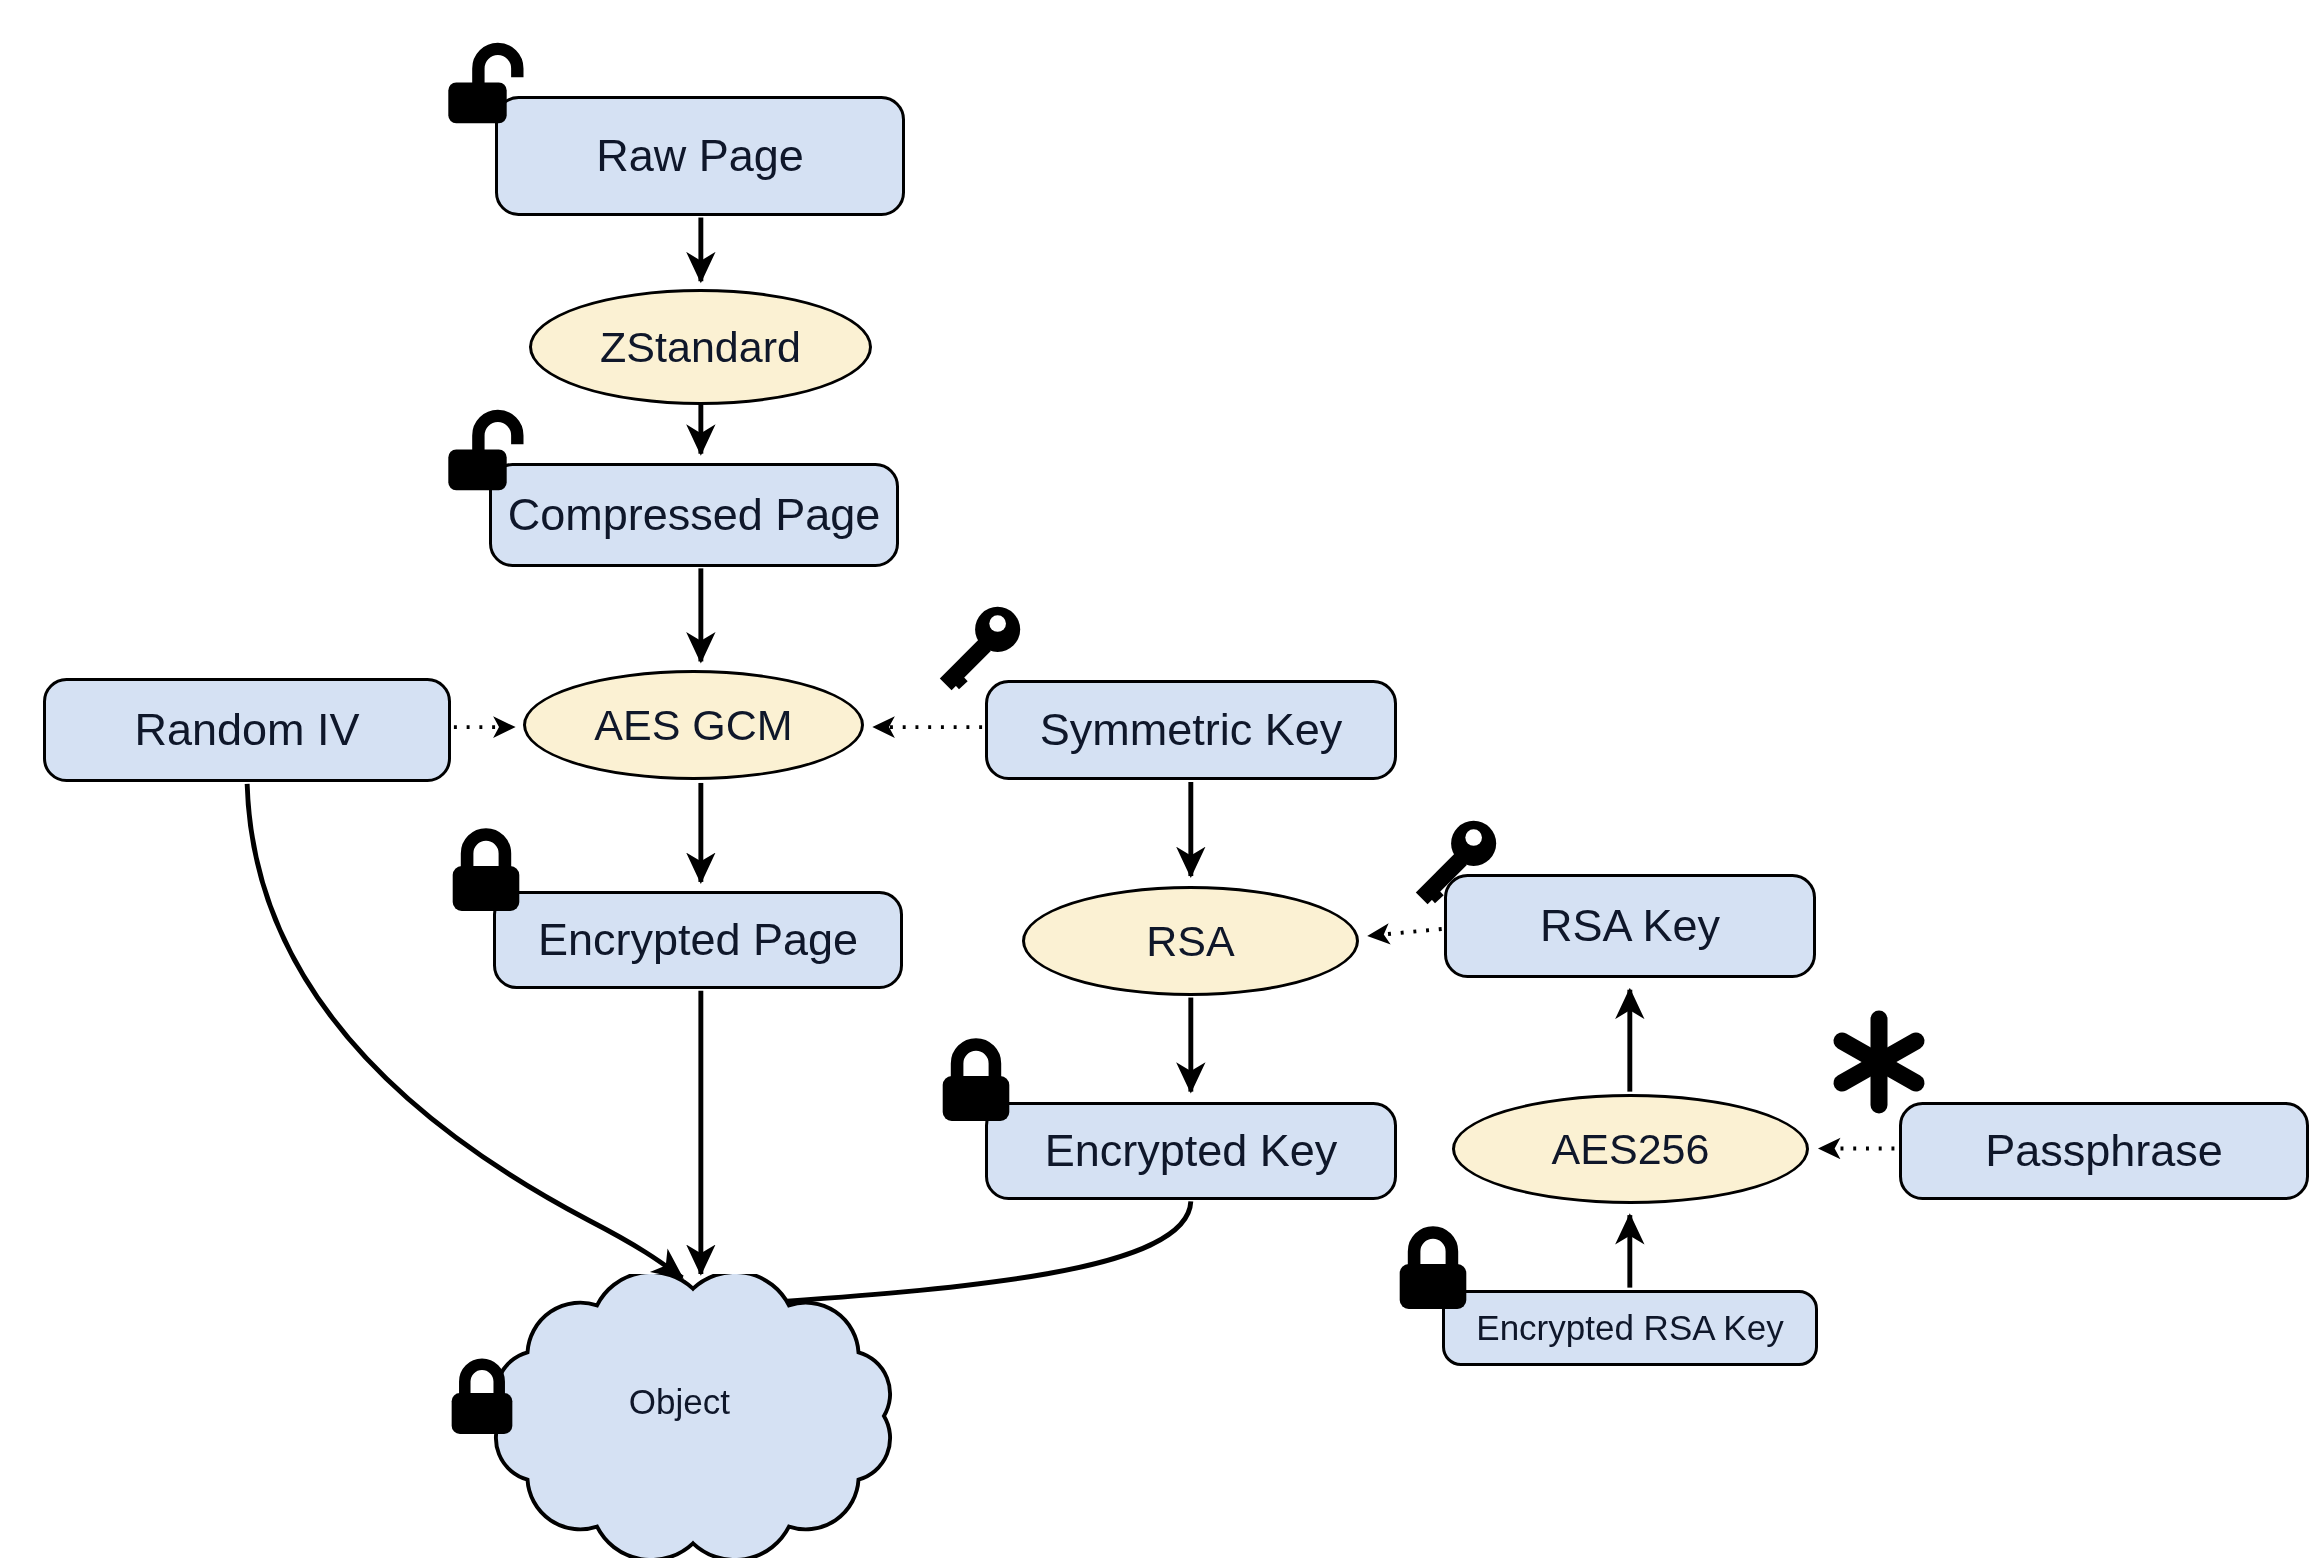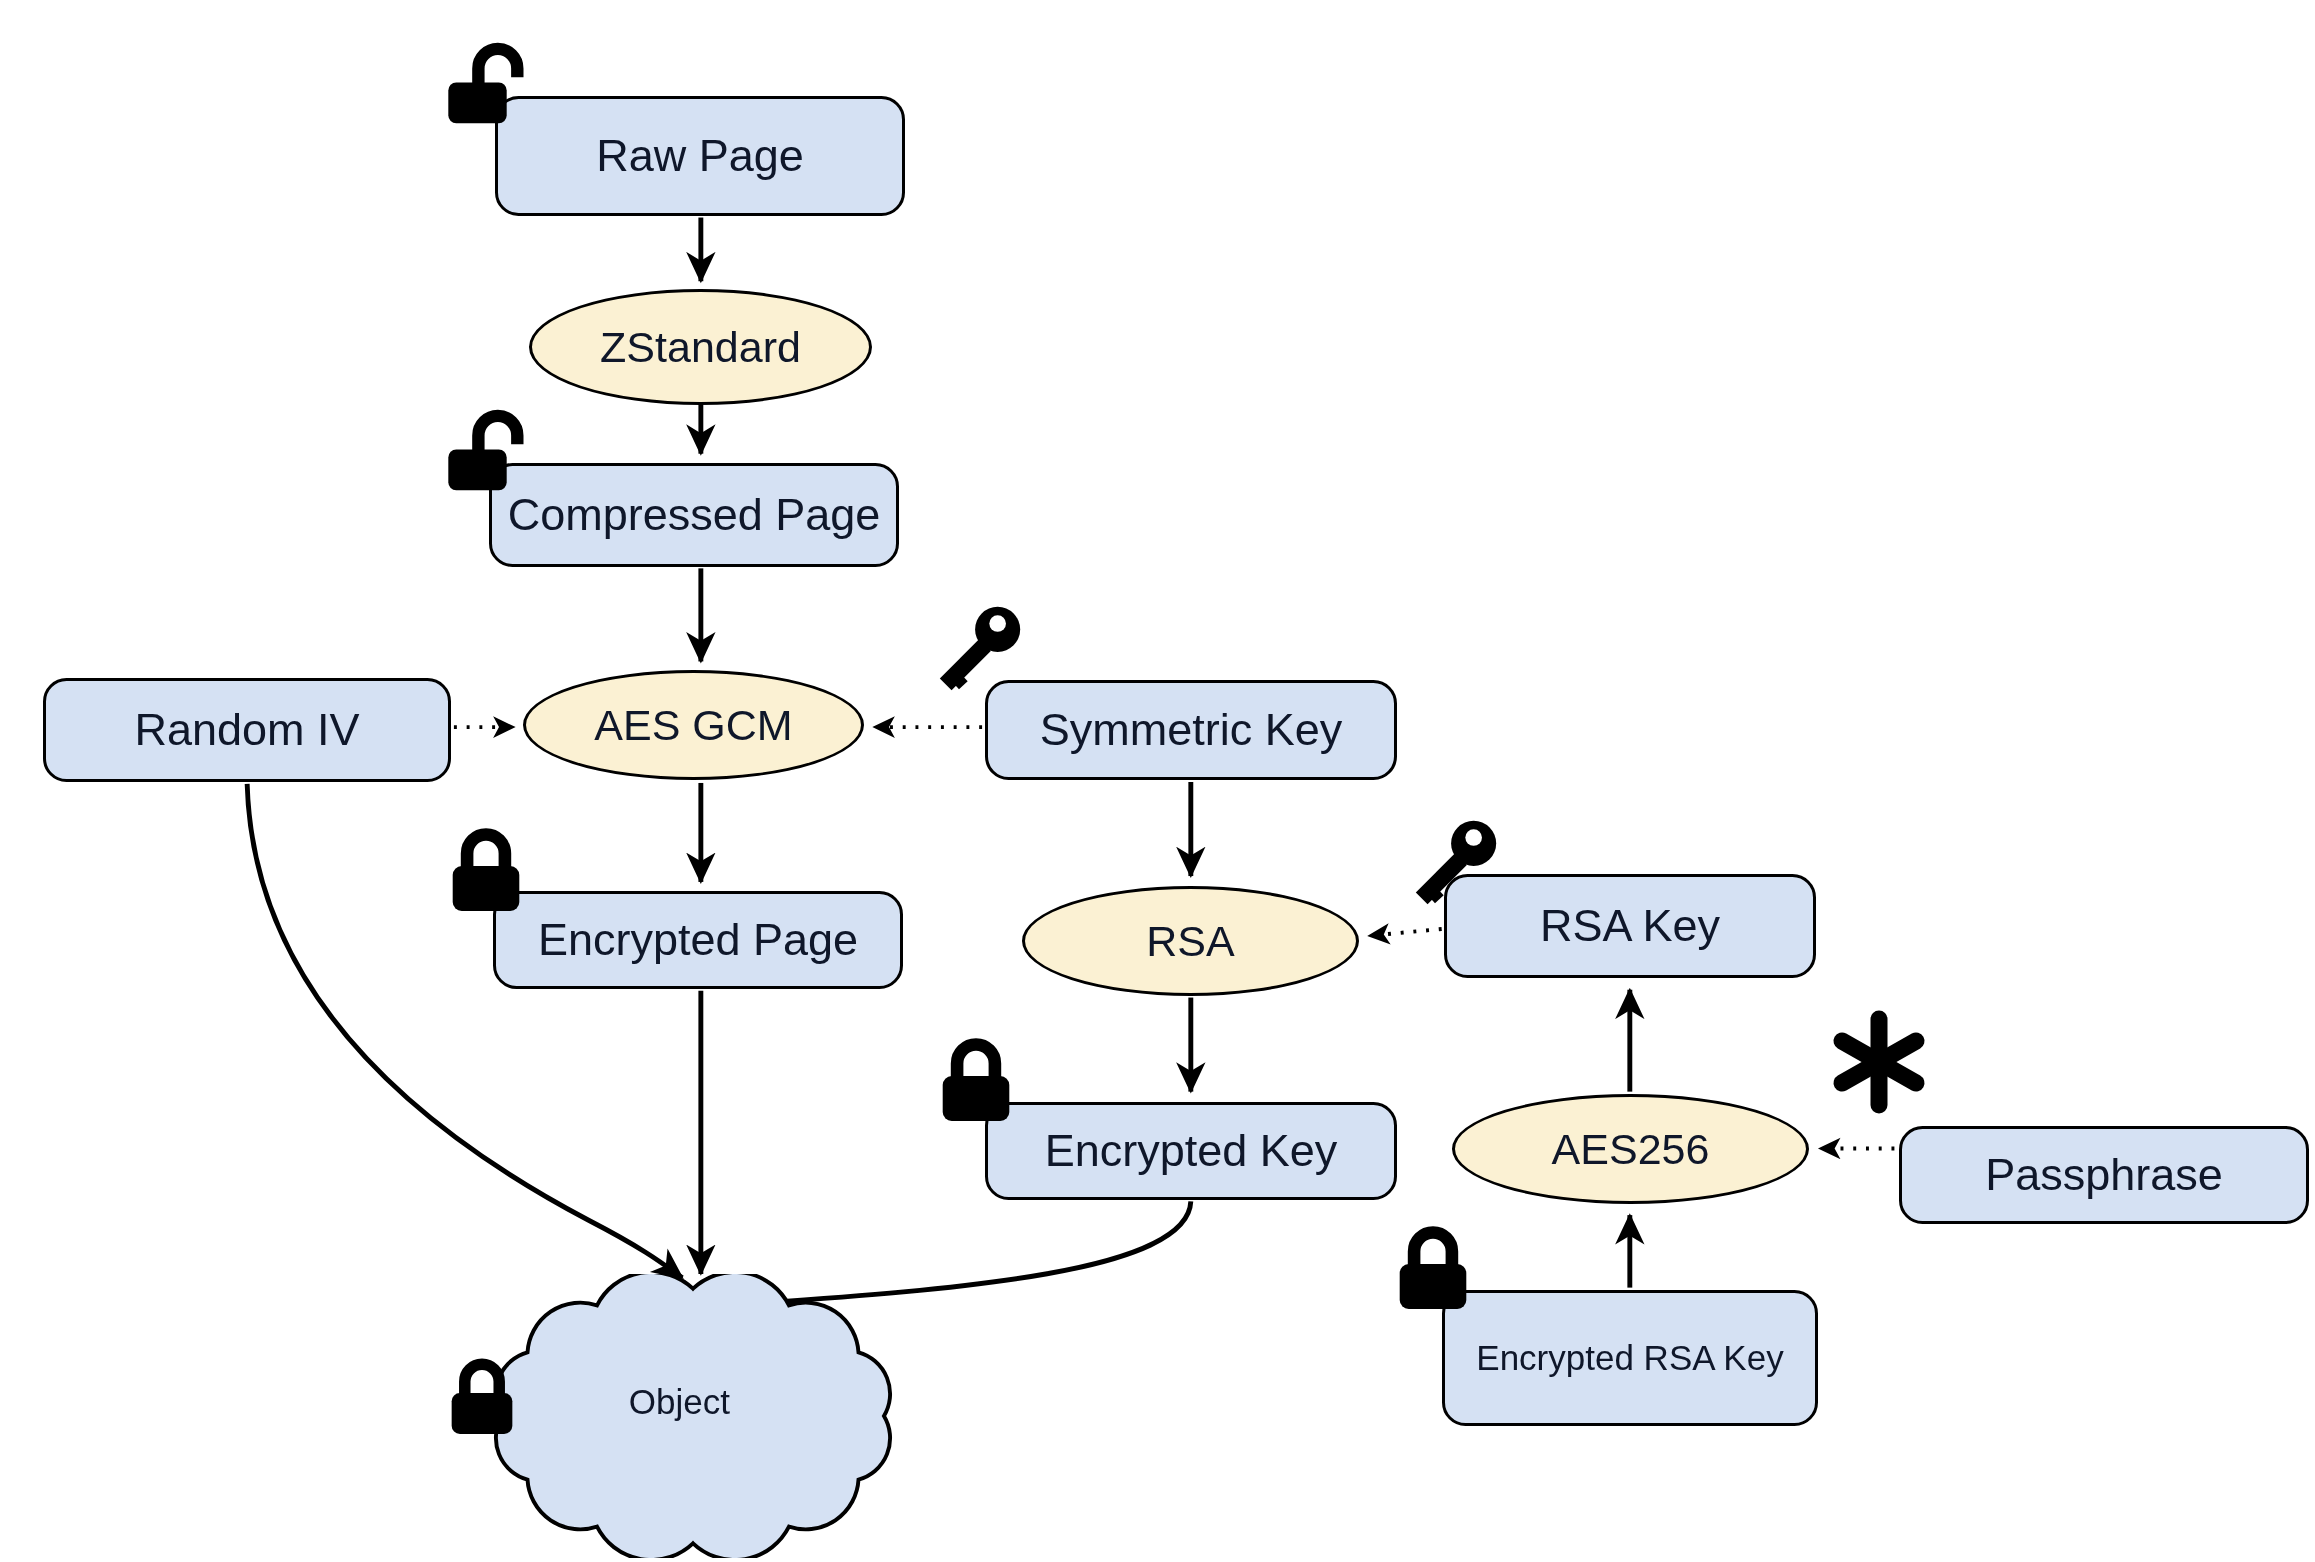--- a/index.html
+++ b/index.html
@@ -38,22 +38,22 @@
   #node-zstandard         {left:529px;  top:289px;  width:343px; height:116px;}
   #node-compressed-page   {left:489px;  top:463px;  width:410px; height:104px;align-items:center;}
   #node-random-iv         {left:43px;   top:678px;  width:408px; height:104px;}
   #node-aes-gcm           {left:523px;  top:670px;  width:341px; height:110px;}
   #node-symmetric-key     {left:985px; top:680px;  width:412px; height:100px;}
   #node-encrypted-page    {left:493px;  top:891px;  width:410px; height:98px;}
   #node-rsa               {left:1022px; top:886px;  width:337px; height:110px;}
   #node-rsa-key           {left:1444px; top:874px;  width:372px; height:104px;}
   #node-encrypted-key     {left:985px; top:1102px; width:412px; height:98px;}
   #node-aes256            {left:1452px; top:1094px; width:357px; height:110px;align-items:center;}
-  #node-passphrase        {left:1899px; top:1102px; width:410px; height:98px;margin-top:24px;}
-  #node-encrypted-rsa-key {left:1442px; top:1290px; width:376px; height:136px; font-size:35px;}
+  #node-passphrase        {left:1899px; top:1102px; width:410px; height:98px;}
+  #node-encrypted-rsa-key {left:1442px; top:1290px; width:376px; height:76px; font-size:35px;border-radius:19px;}
   #node-object            {left:487px;  top:1274px; width:412px; height:284px;}
 
   
   #icon-unlock-raw   {left:443px;  top:33px;   width:92px;  height:92px;}
   #icon-unlock-comp  {left:443px;  top:400px;  width:92px;  height:92px;}
   #icon-key-sym      {left:931px;  top:600px;  width:98px; height:98px;}
   #icon-key-rsa      {left:1407px; top:814px;  width:98px; height:98px;}
   #icon-lock-encpage {left:441px;  top:819px;  width:90px;  height:94px;}
   #icon-lock-enckey  {left:931px;  top:1029px; width:90px;  height:94px;}
   #icon-lock-encrsa  {left:1388px; top:1217px; width:90px;  height:94px;}

